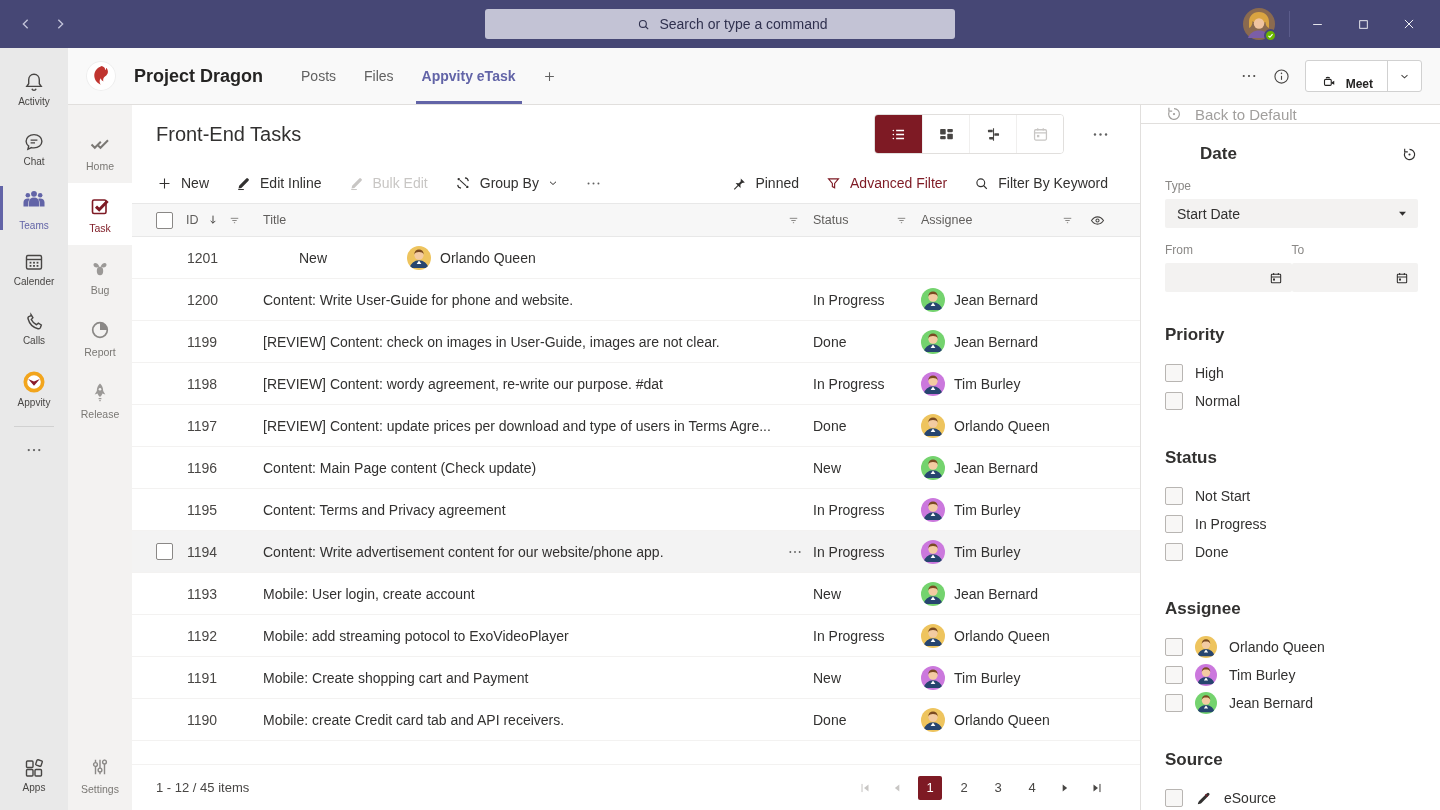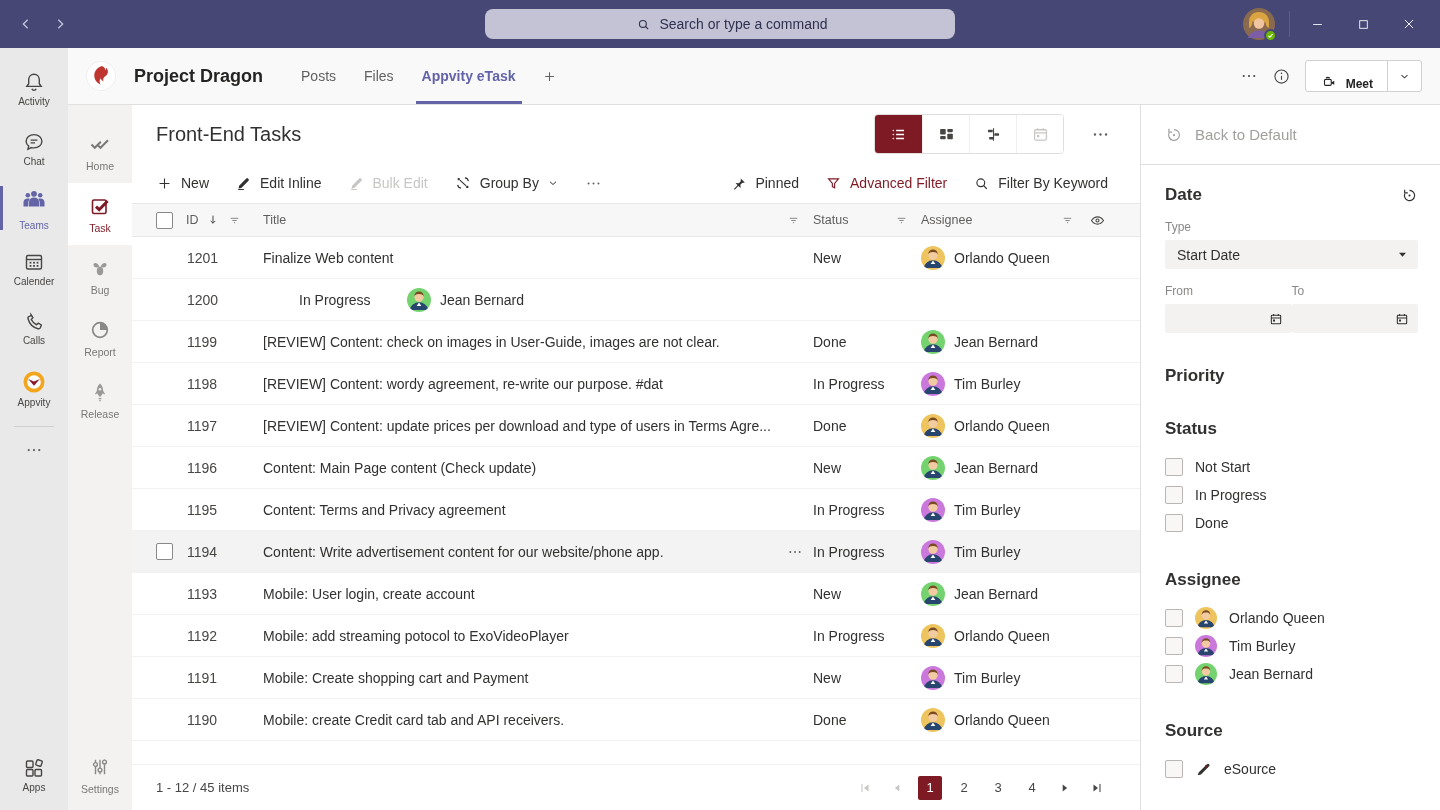--- a/index.html
+++ b/index.html
@@ -6,21 +6,21 @@
   html,body { width:1440px; height:810px; overflow:hidden; background:#fff;
     font-family:"Liberation Sans","DejaVu Sans",sans-serif; color:#323130; }
   svg { display:block; }
   .ic { display:inline-flex; align-items:center; justify-content:center; flex:none; }
 
   
   .titlebar { height:48px; background:#464775; display:flex; align-items:center; position:relative; }
   .nav-arrows { display:flex; gap:10px; margin-left:14px; color:#c3c4da; }
   .nav-arrows .ic { width:24px; height:24px; }
   .search-box { position:absolute; left:485px; top:9px; width:470px; height:30px; background:#c3c3d5;
-    border-radius:8px; display:flex; align-items:center; justify-content:center; gap:8px;
+    border-radius:3px; display:flex; align-items:center; justify-content:center; gap:8px;
     color:#30314f; font-size:14px;padding-left:24px; }
   .tb-right { margin-left:auto; display:flex; align-items:center; gap:0; margin-right:8px; color:#fff; }
   .me-wrap { position:relative; width:32px; height:32px; margin-right:14px; }
   .me-av { width:32px; height:32px; border-radius:50%; overflow:hidden; background:#9c7b57; }
   .me-status { position:absolute; right:-2px; bottom:-2px; width:13px; height:13px; border-radius:50%;
     background:#6bb700; border:2px solid #464775; display:flex; align-items:center; justify-content:center; }
   .tb-div { width:1px; height:26px; background:#5b5c8b; margin-right:4px; }
   .win-btn { width:46px; height:48px; display:flex; align-items:center; justify-content:center; color:#fff; }
 
   
@@ -112,21 +112,21 @@
   .pg-ic.dim { color:#c8c6c4; }
   .page { min-width:24px; height:24px; display:flex; align-items:center; justify-content:center; font-size:13px;
     color:#484644; border-radius:2px; padding:0 4px; }
   .page[data-current="true"] { background:#7e1a24; color:#fff; }
 
   
   .fpanel { width:300px; border-left:1px solid #e1dfdd; background:#fff; display:flex; flex-direction:column; overflow:hidden; }
   .fp-back { height:60px; border-bottom:1px solid #e1dfdd; display:flex; align-items:center; gap:12px; padding:0 24px;
     color:#a19f9d; font-size:15px; }
   .fp-body { padding:20px 22px 0 24px; }
-  .fp-sec-head { display:flex; align-items:center; justify-content:space-between; }
+  .fp-sec-head { display:flex; align-items:center; justify-content:space-between;margin-left:35px; }
   .fp-h { font-size:17px; font-weight:700; color:#323130; }
   .fp-reset { color:#323130; }
   .fp-label { font-size:12px; color:#8a8886; margin-top:15px; }
   .fp-select { margin-top:6px; height:29px; background:#f3f2f1; border-radius:2px; display:flex; align-items:center;
     padding:0 10px 0 12px; font-size:14px; color:#323130; }
   .fp-select .caret { margin-left:auto; color:#323130; }
   .fp-dates { display:flex; }
   .fp-dates > div { flex:1; }
   .fp-input { margin-top:6px; height:29px; background:#f3f2f1; border-radius:2px; display:flex; align-items:center;
     justify-content:flex-end; padding:0 8px; color:#323130; }
@@ -575,21 +575,20 @@
           </span>
         </div>
 
         <div class="tbody">
 
             <div class="task-row">
               <span class="col-sel">
                 <span class="cb"></span>
               </span>
               <span class="col-id">1201</span>
-              <span class="col-title">Finalize Web content</span>
               <span class="col-menu">
                 <span class="ic row-dots">
                   <svg width="16" height="16" viewBox="0 0 24 24" fill="currentColor">
                     <circle cx="5" cy="12" r="1.4"></circle>
                     <circle cx="12" cy="12" r="1.4"></circle>
                     <circle cx="19" cy="12" r="1.4"></circle>
                   </svg>
                 </span>
               </span>
               <span class="col-status">New</span>
@@ -605,20 +604,21 @@
                 <span>Orlando Queen</span>
               </span>
               <span class="col-end"></span>
             </div>
 
             <div class="task-row">
               <span class="col-sel">
                 <span class="cb"></span>
               </span>
               <span class="col-id">1200</span>
+              <span class="col-title">Content: Write User-Guide for phone and website.</span>
               <span class="col-menu">
                 <span class="ic row-dots">
                   <svg width="16" height="16" viewBox="0 0 24 24" fill="currentColor">
                     <circle cx="5" cy="12" r="1.4"></circle>
                     <circle cx="12" cy="12" r="1.4"></circle>
                     <circle cx="19" cy="12" r="1.4"></circle>
                   </svg>
                 </span>
               </span>
               <span class="col-status">In Progress</span>
@@ -1026,20 +1026,32 @@
                       <path d="M8.5 4.5v3M15.5 4.5v3M5 10.5h14"></path>
                       <rect x="7.5" y="12.8" width="3" height="3" fill="#323130" stroke="none"></rect>
                     </svg>
                   </span>
               </div>
             </div>
           </div>
 
           <div class="fp-section">
             <span class="fp-h">Priority</span>
+            <div class="fp-opts">
+
+                <div class="fp-opt">
+                  <span class="cb soft"></span>
+                  <span>High</span>
+                </div>
+
+                <div class="fp-opt">
+                  <span class="cb soft"></span>
+                  <span>Normal</span>
+                </div>
+              </div>
           </div>
 
           <div class="fp-section">
             <span class="fp-h">Status</span>
             <div class="fp-opts">
 
                 <div class="fp-opt">
                   <span class="cb soft"></span>
                   <span>Not Start</span>
                 </div>

